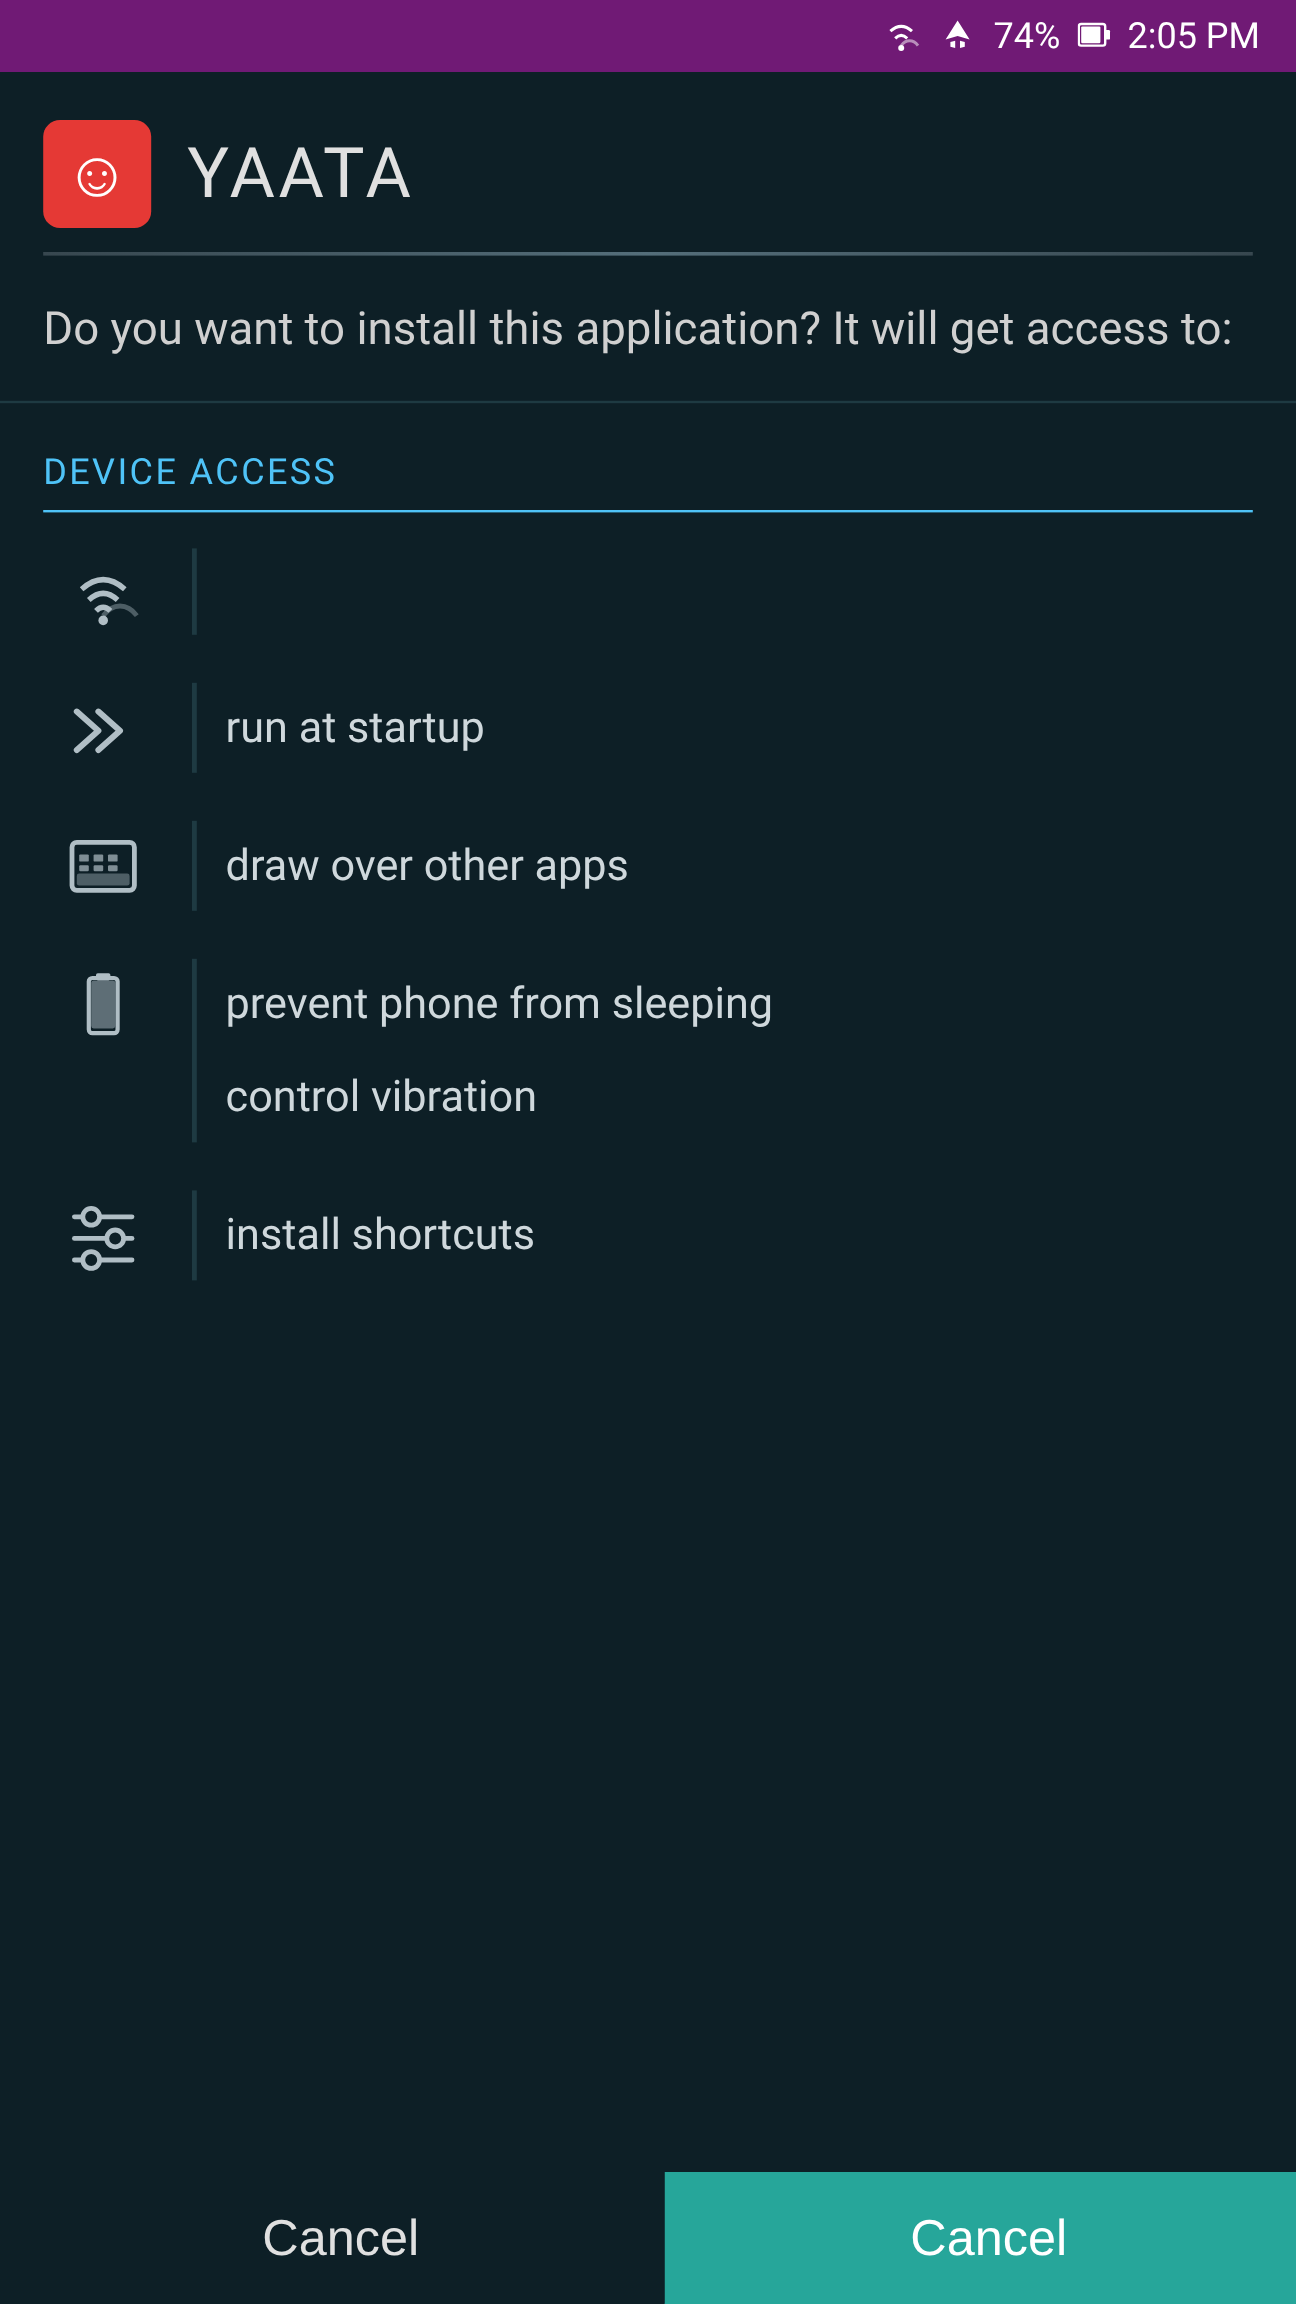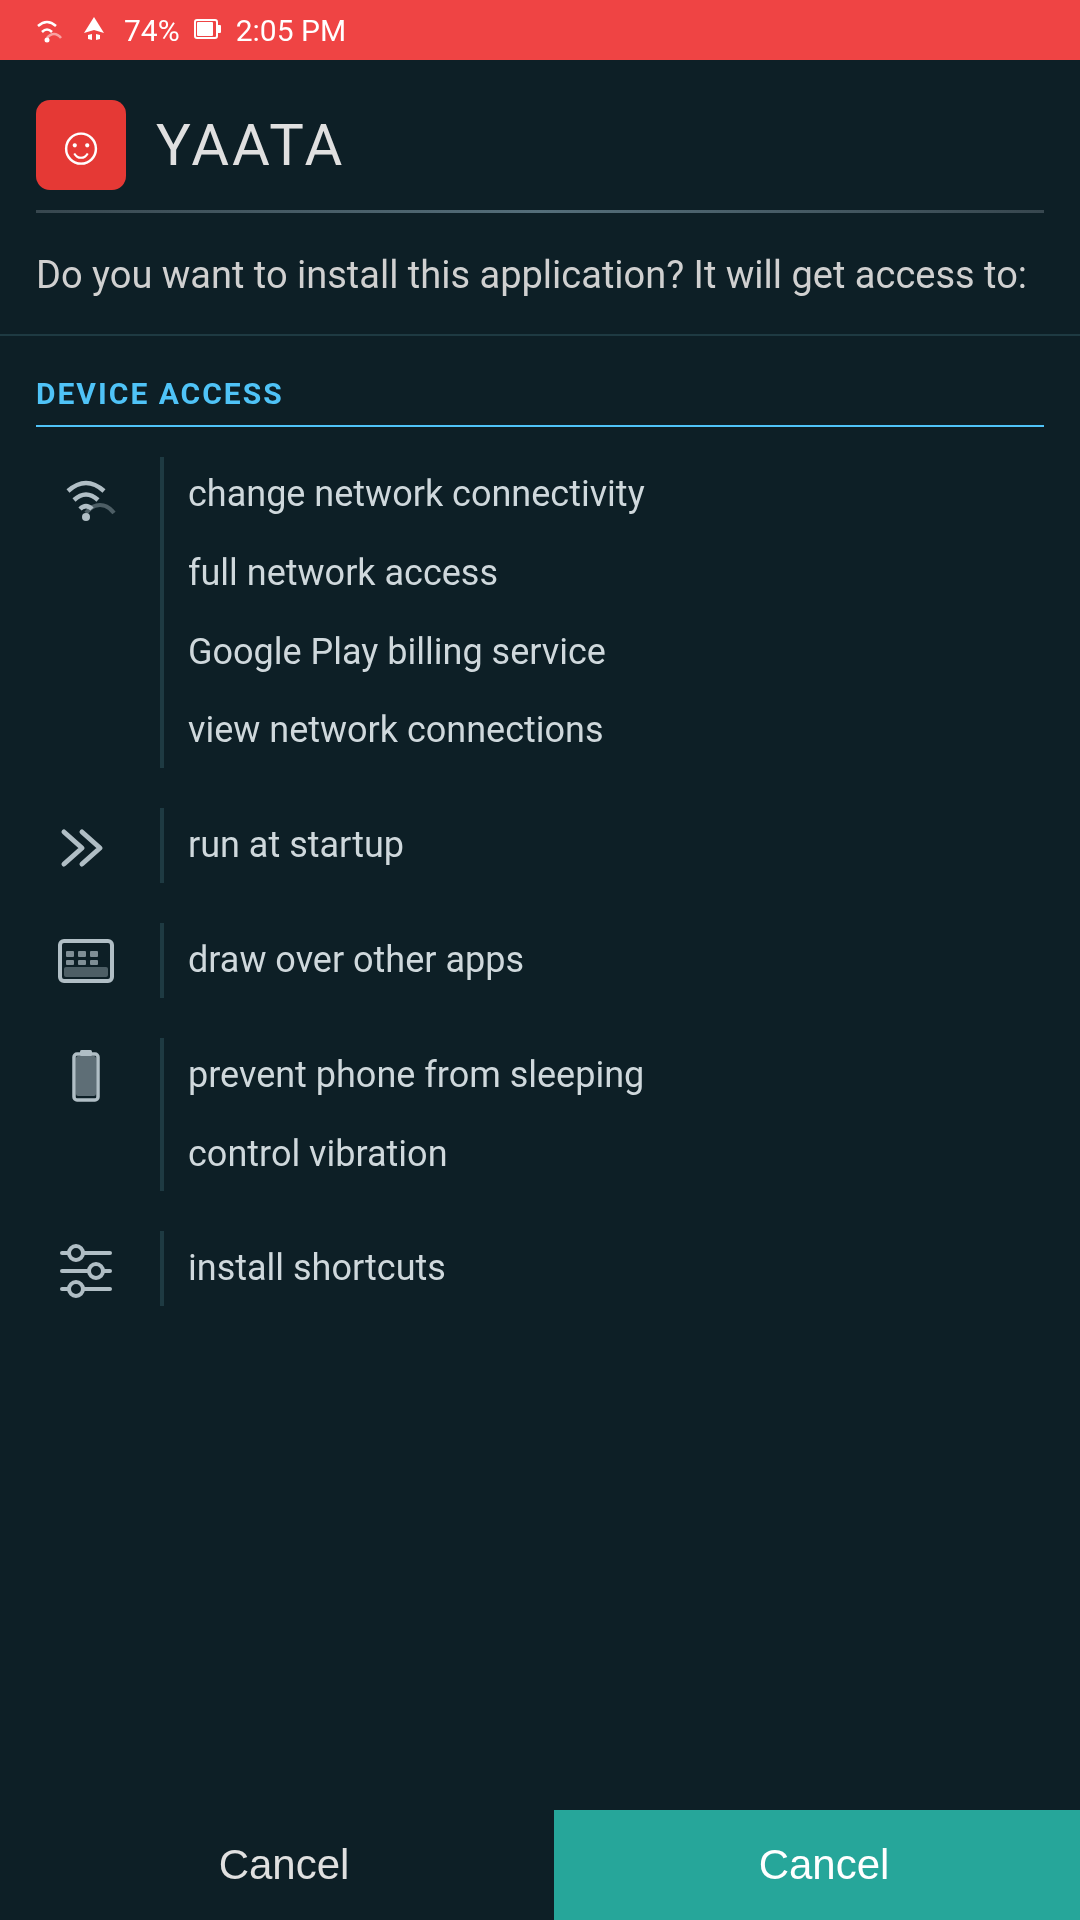--- a/index.html
+++ b/index.html
@@ -8,24 +8,25 @@
       width: 1080px;
       min-height: 1920px;
       background-color: #0d1f26;
       font-family: 'Roboto', Arial, sans-serif;
       color: #e0e0e0;
       overflow-x: hidden;
     }
 
     
     .status-bar {
-      background-color: #ef4444;
+      background-color: #701a75;
       height: 60px;
       display: flex;
       align-items: center;
+      justify-content: flex-end;
       padding: 0 30px;
       gap: 18px;
     }
 
     .status-bar-icons {
       display: flex;
       align-items: center;
       gap: 14px;
     }
 
@@ -86,21 +87,21 @@
     }
 
     
     .permissions-section {
       padding: 0 36px;
     }
 
     .section-title {
       font-size: 30px;
       color: #4fc3f7;
-      font-weight: 700;
+      font-weight: 400;
       letter-spacing: 2px;
       padding: 20px 0 14px 0;
     }
 
     .section-title-divider {
       height: 2px;
       background-color: #4fc3f7;
       margin-bottom: 30px;
     }
 
@@ -256,26 +257,20 @@
       <svg class="wifi-svg" viewBox="0 0 64 64" fill="none">
         <path d="M32 48 Q38 40 46 40 Q54 40 60 48" stroke="#b0bec5" stroke-width="4" fill="none" opacity="0.4"></path>
         <path d="M32 38 Q42 28 54 28 Q66 28 74 38" stroke="#b0bec5" stroke-width="4" fill="none" opacity="0"></path>
         <path d="M14 26 Q32 10 50 26" stroke="#b0bec5" stroke-width="4.5" fill="none"></path>
         <path d="M20 35 Q32 24 44 35" stroke="#b0bec5" stroke-width="4.5" fill="none"></path>
         <path d="M26 44 Q32 38 38 44" stroke="#b0bec5" stroke-width="4.5" fill="none"></path>
         <circle cx="32" cy="52" r="4" fill="#b0bec5"></circle>
       </svg>
     </div>
     <div class="perm-divider-col"></div>
-    <div class="perm-text-col">
-      <span class="perm-item">change network connectivity</span>
-      <span class="perm-item">full network access</span>
-      <span class="perm-item">Google Play billing service</span>
-      <span class="perm-item">view network connections</span>
-    </div>
   </div>
 
   <div class="permission-group">
     <div class="perm-icon-col">
       <svg class="startup-svg" viewBox="0 0 64 64" fill="none">
 
         <polyline points="10,16 28,32 10,48" stroke="#b0bec5" stroke-width="5" fill="none" stroke-linejoin="round" stroke-linecap="round"></polyline>
         <polyline points="28,16 46,32 28,48" stroke="#b0bec5" stroke-width="5" fill="none" stroke-linejoin="round" stroke-linecap="round"></polyline>
       </svg>
     </div>

